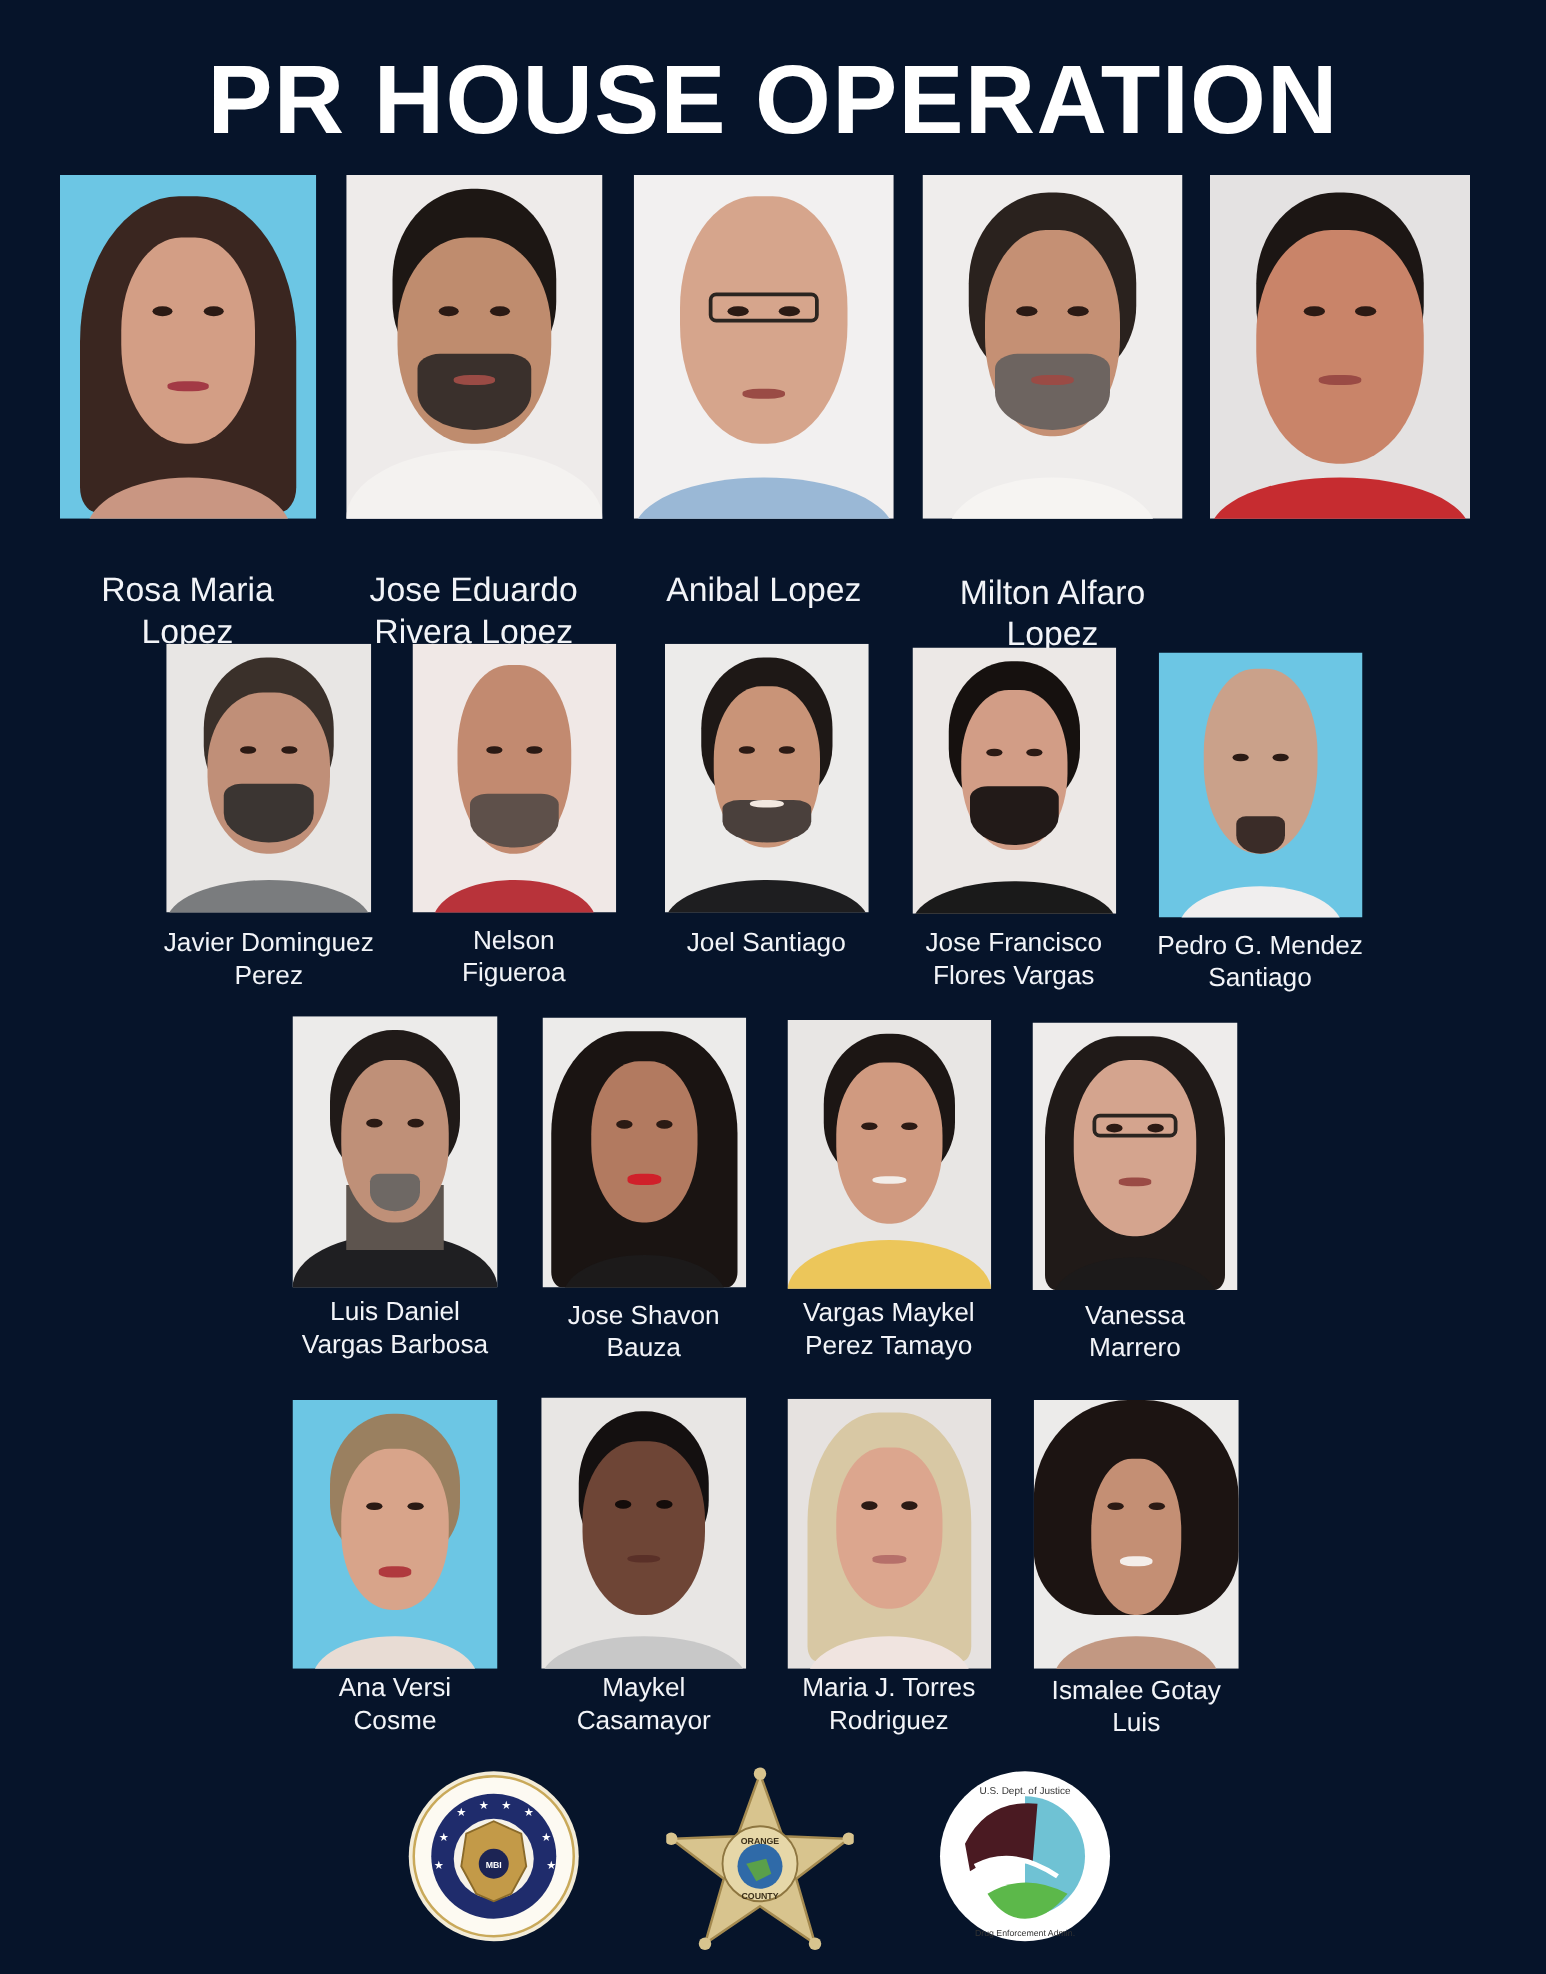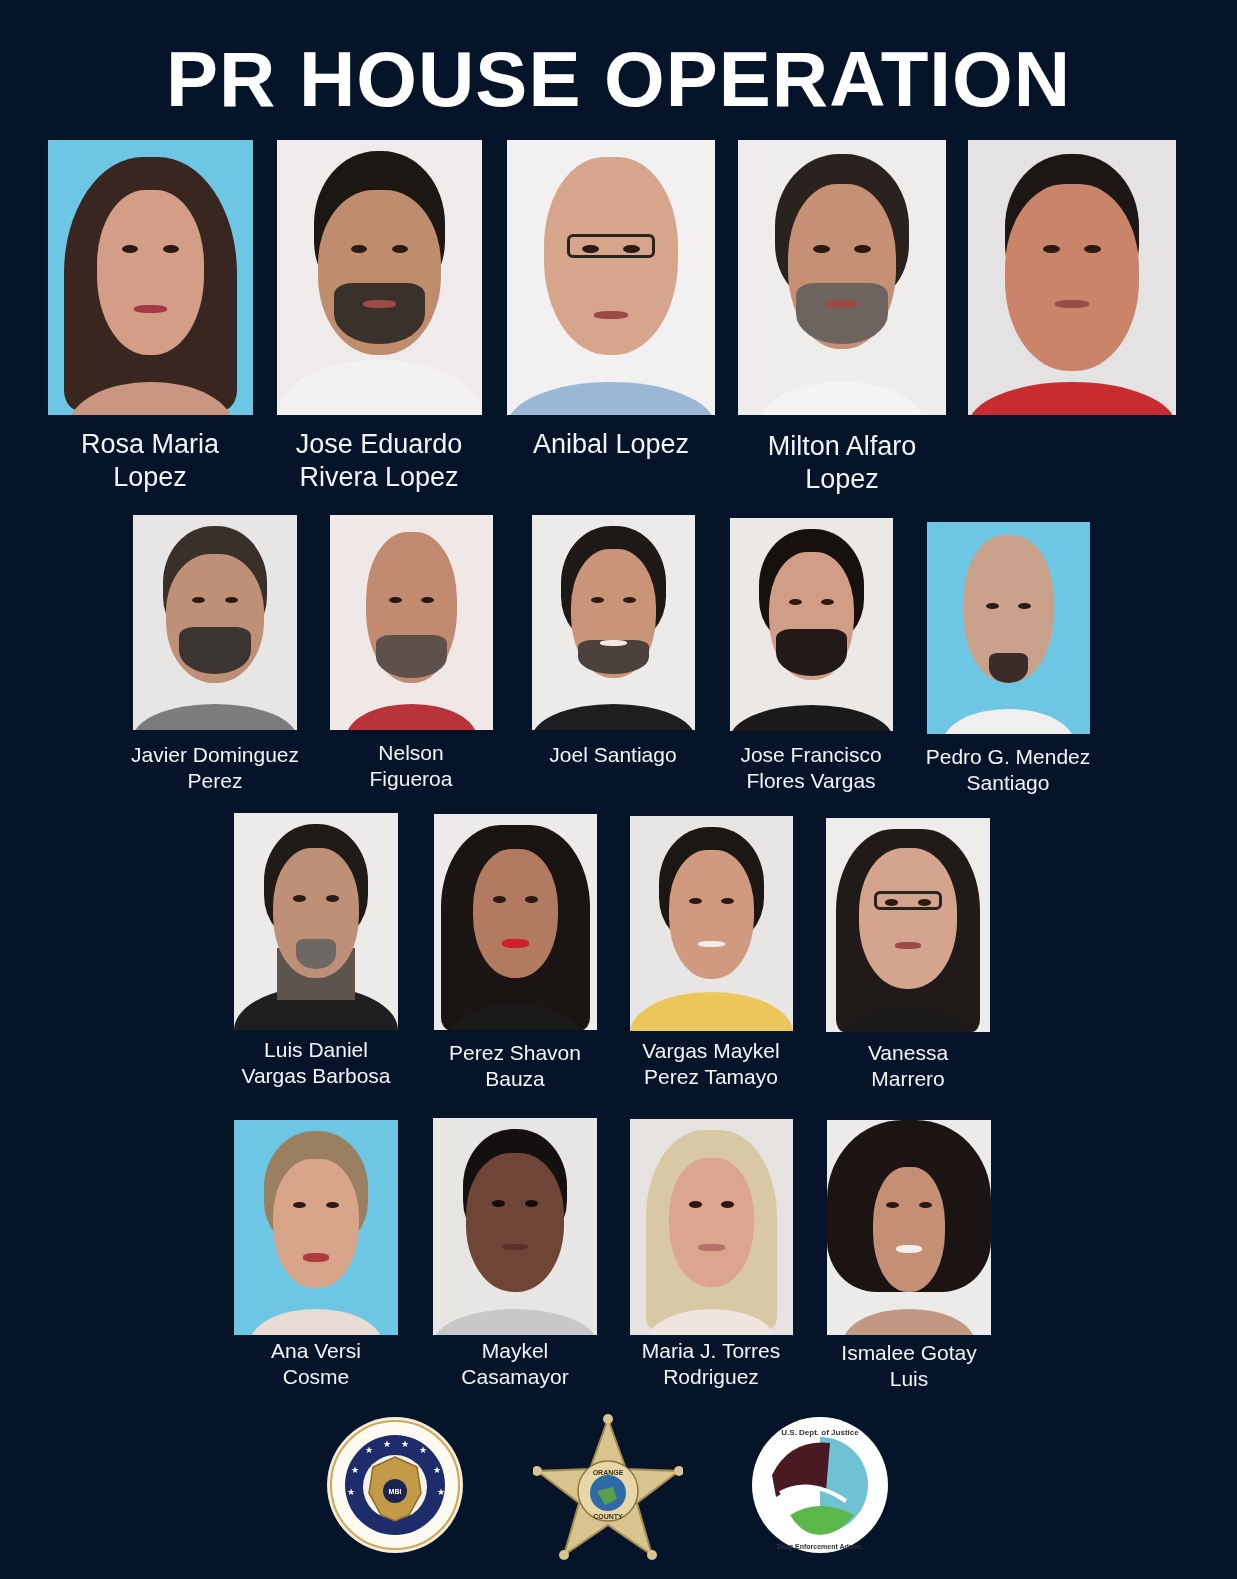--- a/index.html
+++ b/index.html
@@ -23,21 +23,21 @@
   .photo .eye { position: absolute; width: 8%; height: 3%; top: 38%; background: #2b1a14; border-radius: 50%; }
   .photo .eye.l { left: 36%; } .photo .eye.r { left: 56%; }
   .photo .mouth { position: absolute; left: 42%; width: 16%; top: 58%; height: 3%; background: #9a4b45; border-radius: 40%; }
   .photo .beard { position: absolute; left: 28%; width: 44%; top: 52%; height: 22%; border-radius: 20% 20% 50% 50%; }
   .photo .glasses { position: absolute; left: 29%; width: 42%; top: 34%; height: 9%; border: 3px solid #2a2420; border-radius: 6px; box-sizing: border-box; }
   .name {
     position: absolute; text-align: center; color: #f2f4f8;
     line-height: 1.22; white-space: nowrap;
   }
   .name span { display: block; }
-  .r1 .name { font-size: 27px; }
+  .r1 .name { font-size: 27px; margin-top: 28px; }
   .rs .name { font-size: 21px; }
   .logo { position: absolute; }
 </style>
 </head>
 <body>
 
 <div class="title">PR HOUSE OPERATION</div>
 
 <div class="r1">
 
@@ -202,21 +202,21 @@
   <div class="photo" style="left:434px;top:814px;width:163px;height:216px;">
     <div class="bg" style="background:#ecebea;"></div>
     <div class="hair" style="background:#1a1412;left:4%;width:92%;height:95%;border-radius:40% 40% 6% 6%;"></div>
     <div class="shirt" style="background:#1c1a1a;"></div>
     <div class="face" style="background:#b27a60;top:16%;"></div>
     <div class="eye l"></div>
       <div class="eye r"></div>
     <div class="mouth" style="background:#d0202a;height:4%;"></div>
   </div>
   <div class="name" style="left:415px;top:1040px;width:200px;">
-    <span>Perez Shavon</span>
+    <span>Jose Shavon</span>
       <span>Bauza</span>
   </div>
 
   <div class="photo" style="left:630px;top:816px;width:163px;height:215px;">
     <div class="bg" style="background:#e8e6e4;"></div>
     <div class="shirt" style="background:#ecc65a;left:0;right:0;height:38%;"></div>
     <div class="hair" style="background:#1c1614;"></div>
     <div class="face" style="background:#d09a80;top:16%;"></div>
     <div class="eye l"></div>
       <div class="eye r"></div>
@@ -332,21 +332,21 @@
       <circle cx="31" cy="142" r="5" fill="#d8c48e"></circle>
     <circle cx="4" cy="58" r="5" fill="#d8c48e"></circle>
     <circle cx="75" cy="78" r="30" fill="#e6d7a8" stroke="#8e7640" stroke-width="1.5"></circle>
     <circle cx="75" cy="80" r="18" fill="#2f6aa8"></circle>
     <path d="M64 78 L80 74 L84 86 L72 92 Z" fill="#5aa04a"></path>
     <text x="75" y="62" text-anchor="middle" font-size="7" font-weight="bold" fill="#3a2e18" font-family="Liberation Sans, sans-serif">ORANGE</text>
     <text x="75" y="106" text-anchor="middle" font-size="7" font-weight="bold" fill="#3a2e18" font-family="Liberation Sans, sans-serif">COUNTY</text>
   </svg>
 </div>
 
-<div class="logo" style="left:750px;top:1415px;width:140px;height:140px;font-weight:bold;">
+<div class="logo" style="left:750px;top:1415px;width:140px;height:140px;">
   <svg width="140" height="140" viewBox="0 0 140 140">
     <circle cx="70" cy="70" r="68" fill="#ffffff"></circle>
     <path d="M70 22 A48 48 0 0 1 118 70 A48 48 0 0 1 70 118 Z" fill="#6fc2d4"></path>
     <path d="M22 60 Q40 24 80 28 L76 76 Q52 64 26 82 Z" fill="#4a1a22"></path>
     <path d="M40 100 Q70 82 104 100 Q88 120 70 120 Q52 120 40 100 Z" fill="#5cb84a"></path>
     <path d="M30 78 Q60 62 96 86" stroke="#ffffff" stroke-width="4" fill="none"></path>
     <text x="70" y="20" text-anchor="middle" font-size="8" fill="#333" font-family="Liberation Sans, sans-serif">U.S. Dept. of Justice</text>
     <text x="70" y="134" text-anchor="middle" font-size="7" fill="#333" font-family="Liberation Sans, sans-serif">Drug Enforcement Admin.</text>
   </svg>
 </div>

